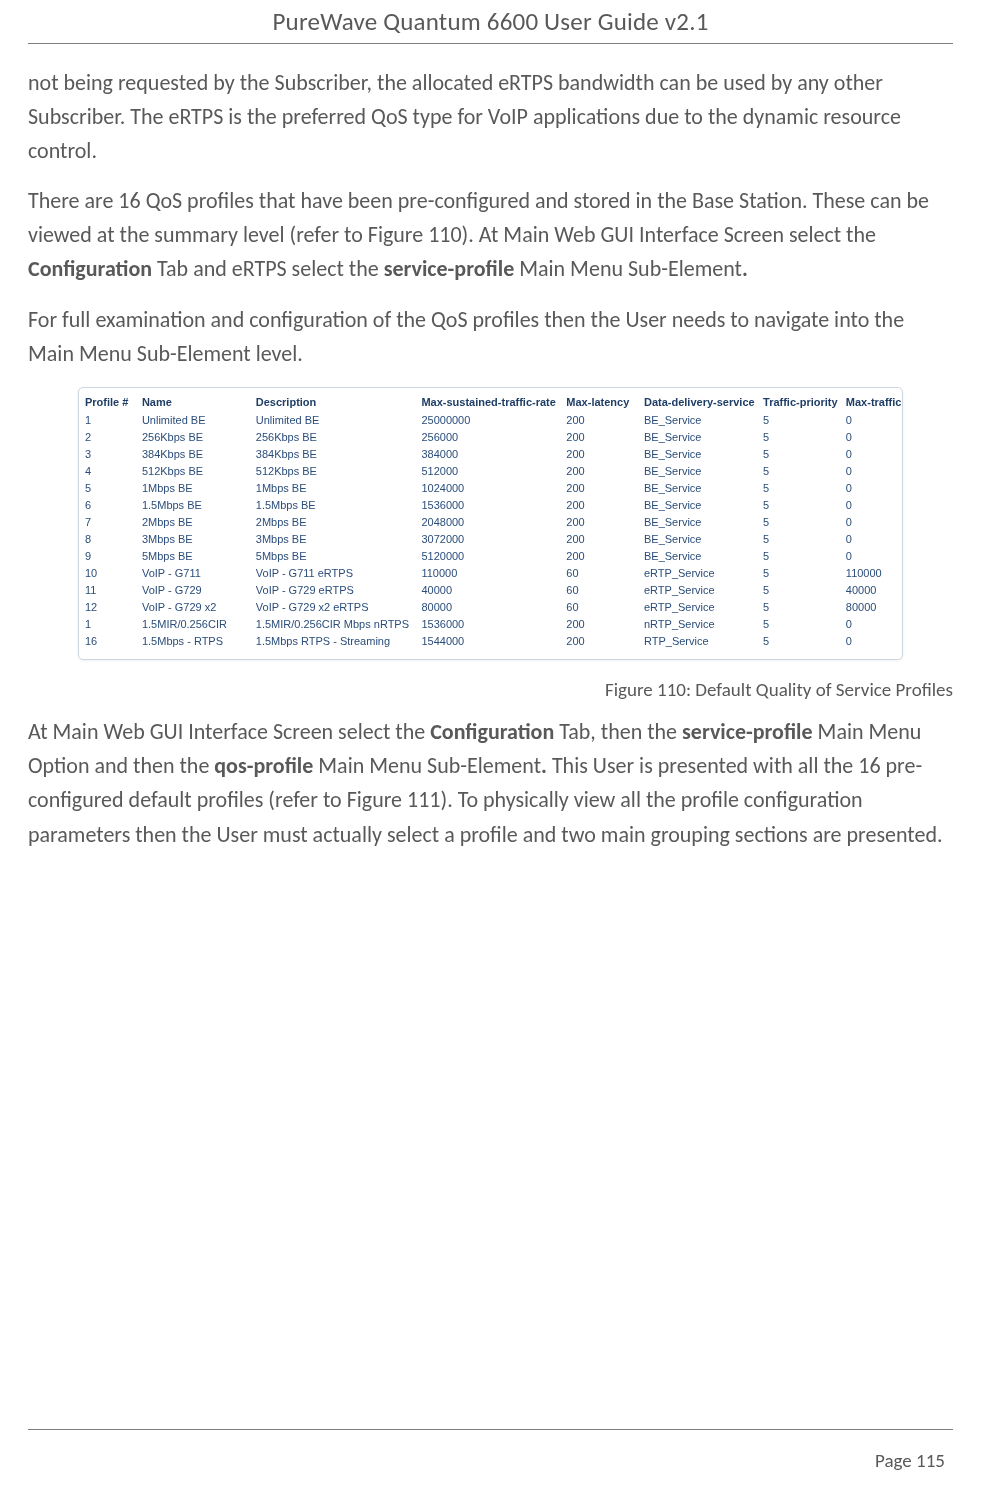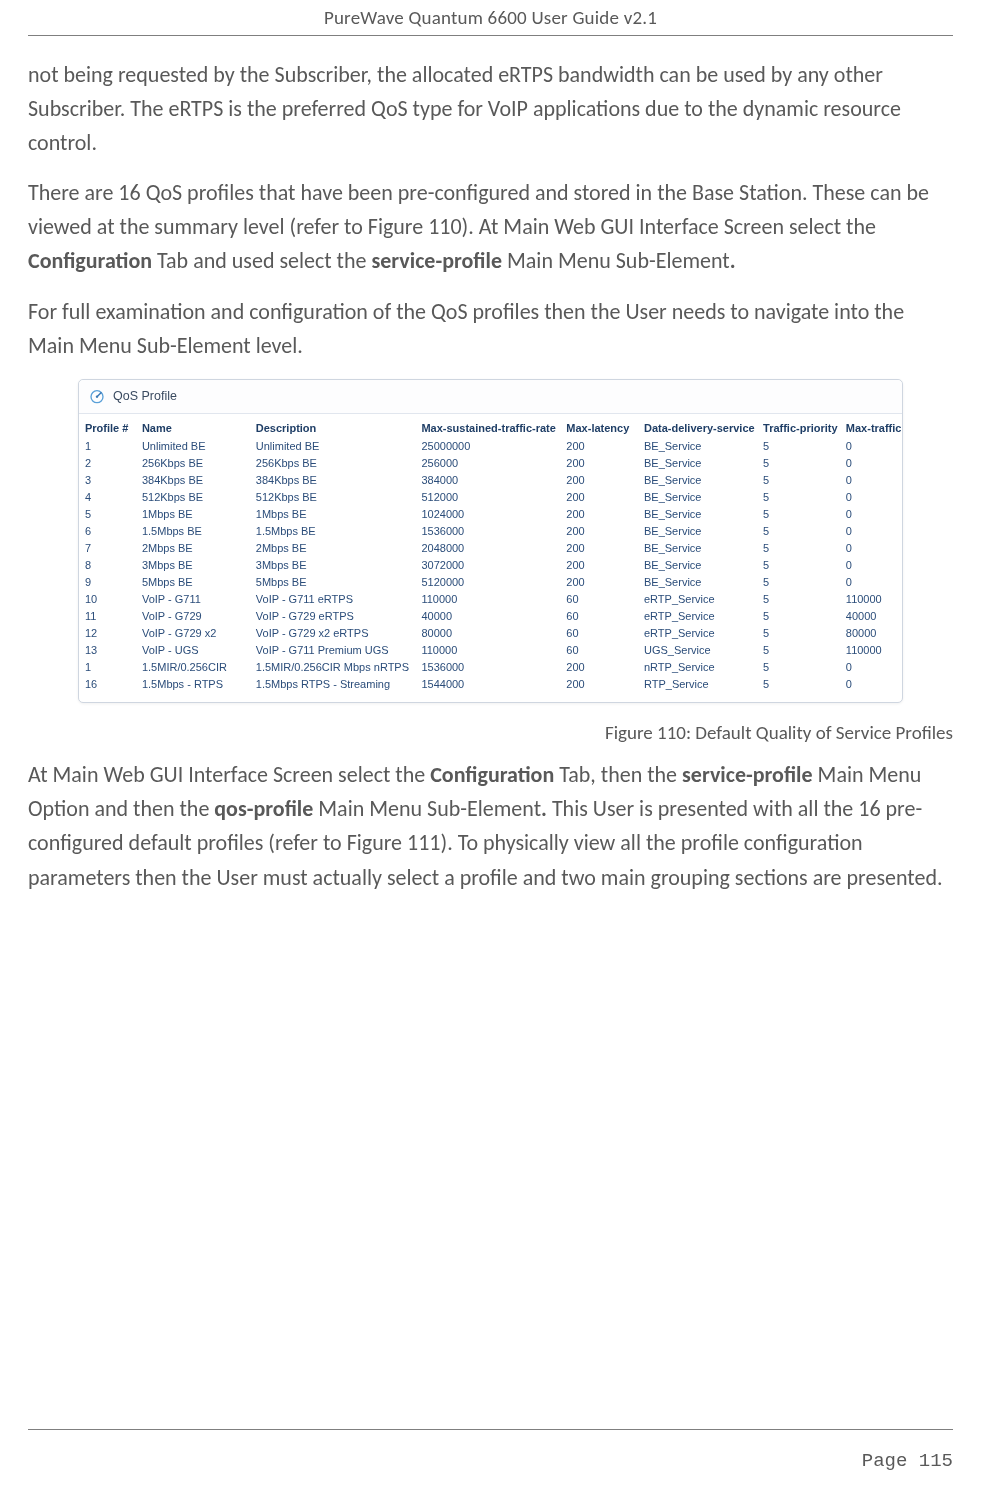--- a/index.html
+++ b/index.html
@@ -7,21 +7,21 @@
     width:981px;
     min-height:1486px;
     font-family:"Calibri","Segoe UI",Arial,sans-serif;
     color:#595959;
     position:relative;
     box-sizing:border-box;
     padding:0 28px;
   }
   .doc-header{
     text-align:center;
-    font-size:19px;
+    font-size:25px;
     color:#595959;
     padding:6px 0 4px 0;
     letter-spacing:.2px;
   }
   .hr-top{
     border:none;
     border-top:1.5px solid #7f7f7f;
     margin:2px 0 22px 0;
   }
   .body-text{
@@ -92,47 +92,39 @@
     color:#595959;
     margin:18px 0 14px 0;
   }
   .hr-bot{
     position:absolute;
     left:28px;right:28px;bottom:48px;
     border:none;border-top:1.5px solid #7f7f7f;
   }
   .page-num{
     position:absolute;
-    right:28px;bottom:14px;
-    font-size:19px;color:#595959;font-family:Liberation Mono, monospace;
+    right:36px;bottom:14px;
+    font-size:19px;color:#595959;
   }
 </style>
 </head>
 <body>
 
 <div class="doc-header">PureWave Quantum 6600 User Guide v2.1</div>
 <hr class="hr-top">
 
 <p class="body-text">not being requested by the Subscriber, the allocated eRTPS bandwidth can be used by any other Subscriber. The eRTPS is the preferred QoS type for VoIP applications due to the dynamic resource control.</p>
 
 <p class="body-text">
-  <span>There are 16 QoS profiles that have been pre-configured and stored in the Base Station. These can be viewed at the summary level (refer to Figure 110). At Main Web GUI Interface Screen select the </span><span class="bi">Configuration</span><span> Tab and used select the </span><span class="bi">service-profile</span><span> Main Menu Sub-Element</span><span class="bi">.</span>
+  <span>There are 16 QoS profiles that have been pre-configured and stored in the Base Station. These can be viewed at the summary level (refer to Figure 110). At Main Web GUI Interface Screen select the </span><span class="bi">Configuration</span><span> Tab and eRTPS select the </span><span class="bi">service-profile</span><span> Main Menu Sub-Element</span><span class="bi">.</span>
 </p>
 
 <p class="body-text">For full examination and configuration of the QoS profiles then the User needs to navigate into the Main Menu Sub-Element level.</p>
 
 <div class="panel">
-  <div class="panel-head">
-    <svg class="panel-icon" viewBox="0 0 24 24">
-      <circle cx="12" cy="13" r="9" fill="none" stroke="#5aa0d8" stroke-width="2"></circle>
-      <path d="M12 13 L18 7" stroke="#3a78b5" stroke-width="2" stroke-linecap="round"></path>
-      <circle cx="12" cy="13" r="1.8" fill="#3a78b5"></circle>
-    </svg>
-    <span>QoS Profile</span>
-  </div>
   <table class="qos-table">
     <colgroup>
       <col class="col-num">
         <col class="col-name">
         <col class="col-desc">
         <col class="col-rate">
       <col class="col-lat">
         <col class="col-dds">
         <col class="col-pri">
         <col class="col-mt">
@@ -264,30 +256,20 @@
           <td>12</td>
           <td>VoIP - G729 x2</td>
           <td>VoIP - G729 x2 eRTPS</td>
           <td>80000</td>
           <td>60</td>
           <td>eRTP_Service</td>
           <td>5</td>
           <td>80000</td>
         </tr>
         <tr>
-          <td>13</td>
-          <td>VoIP - UGS</td>
-          <td>VoIP - G711 Premium UGS</td>
-          <td>110000</td>
-          <td>60</td>
-          <td>UGS_Service</td>
-          <td>5</td>
-          <td>110000</td>
-        </tr>
-        <tr>
           <td>1</td>
           <td>1.5MIR/0.256CIR</td>
           <td>1.5MIR/0.256CIR Mbps nRTPS</td>
           <td>1536000</td>
           <td>200</td>
           <td>nRTP_Service</td>
           <td>5</td>
           <td>0</td>
         </tr>
         <tr>

